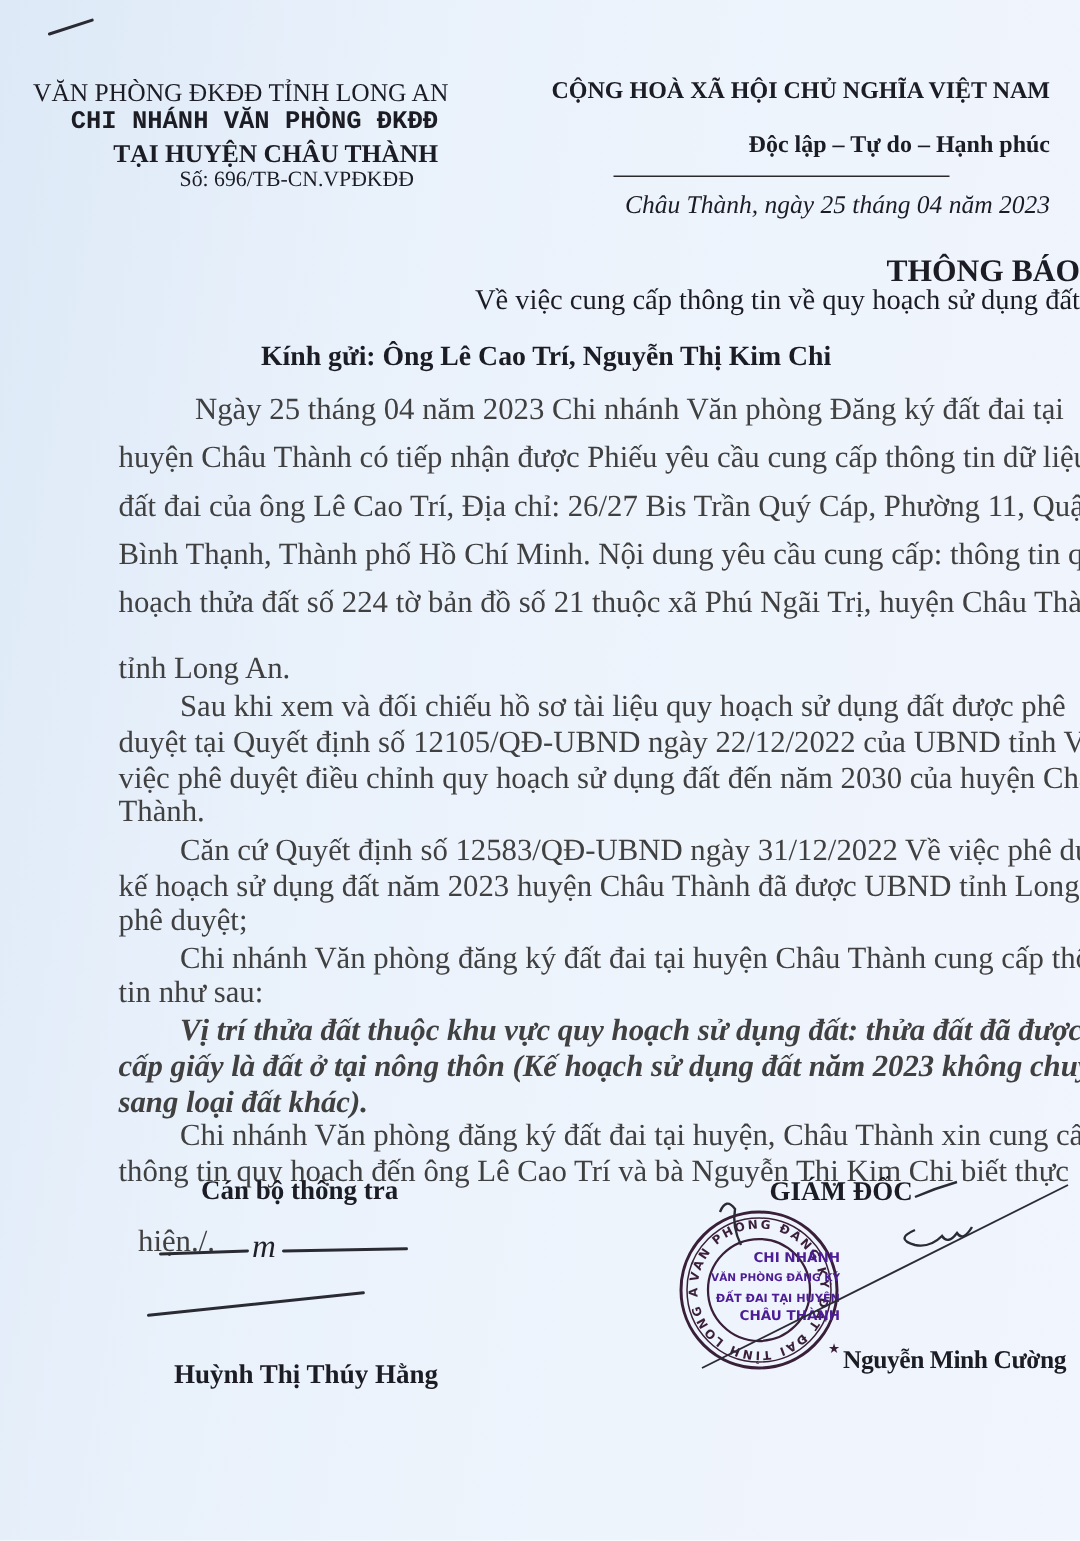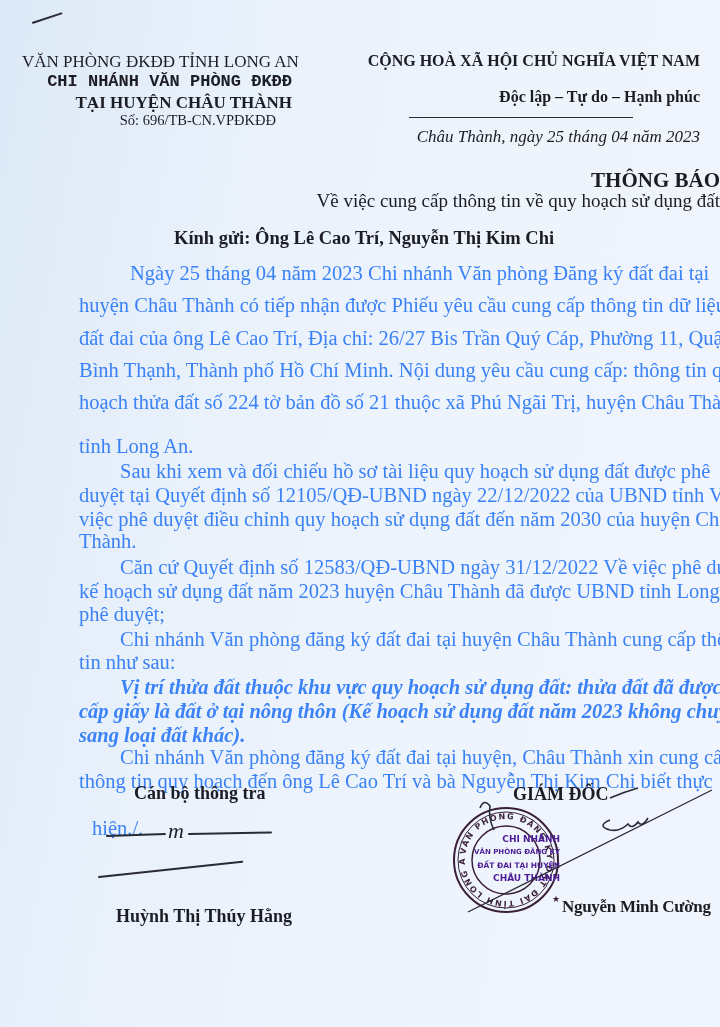--- a/index.html
+++ b/index.html
@@ -6,21 +6,21 @@
   body {
     width: 720px; height: 1027px; overflow: hidden; position: relative;
     background: linear-gradient(100deg, #dde9f7 0%, #e9f1fb 30%, #eef4fc 60%, #f1f5fd 100%);
     font-family: "Liberation Serif", "DejaVu Serif", serif;
     color: #1c1c24;
   }
   .abs { position: absolute; }
   .c { text-align: right; white-space: nowrap; }
   .b { font-weight: bold; }
   .i { font-style: italic; }
-  .line { position: absolute; white-space: nowrap; font-size: 20.5px; color: #3b82f6; }
+  .line { position: absolute; white-space: nowrap; font-size: 20.5px; color: #404040; }
   .just { text-align: justify; text-align-last: justify; }
   .stroke { position: absolute; height: 2px; background: #2a2a33; border-radius: 2px; transform-origin: left center; }
 </style>
 </head>
 <body>
 
 <div class="stroke" style="left:32px;top:22px;width:32px;transform:rotate(-18deg);"></div>
 
 <div class="abs c" style="left:22px;top:52px;width:270px;font-size:17px;">VĂN PHÒNG ĐKĐĐ TỈNH LONG AN</div>
 <div class="abs c b" style="left:22px;top:72px;width:270px;font-size:17px;font-family:Liberation Mono, monospace;">CHI NHÁNH VĂN PHÒNG ĐKĐĐ</div>

